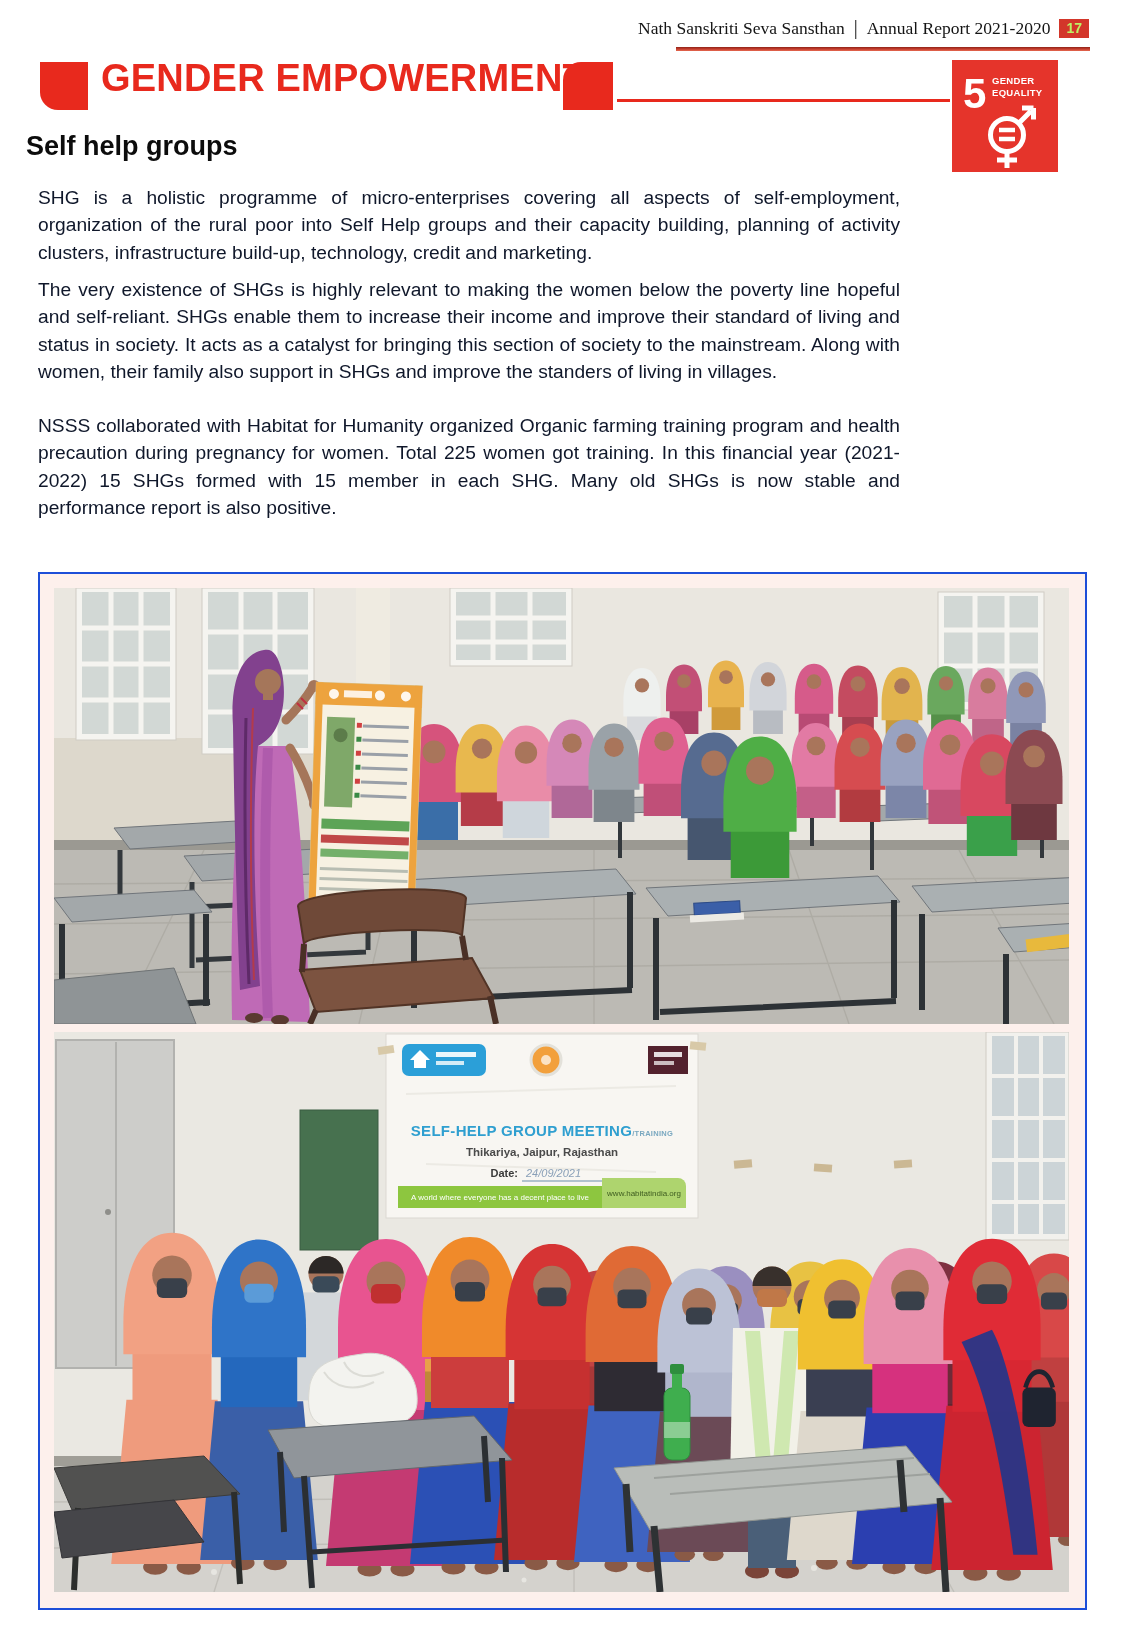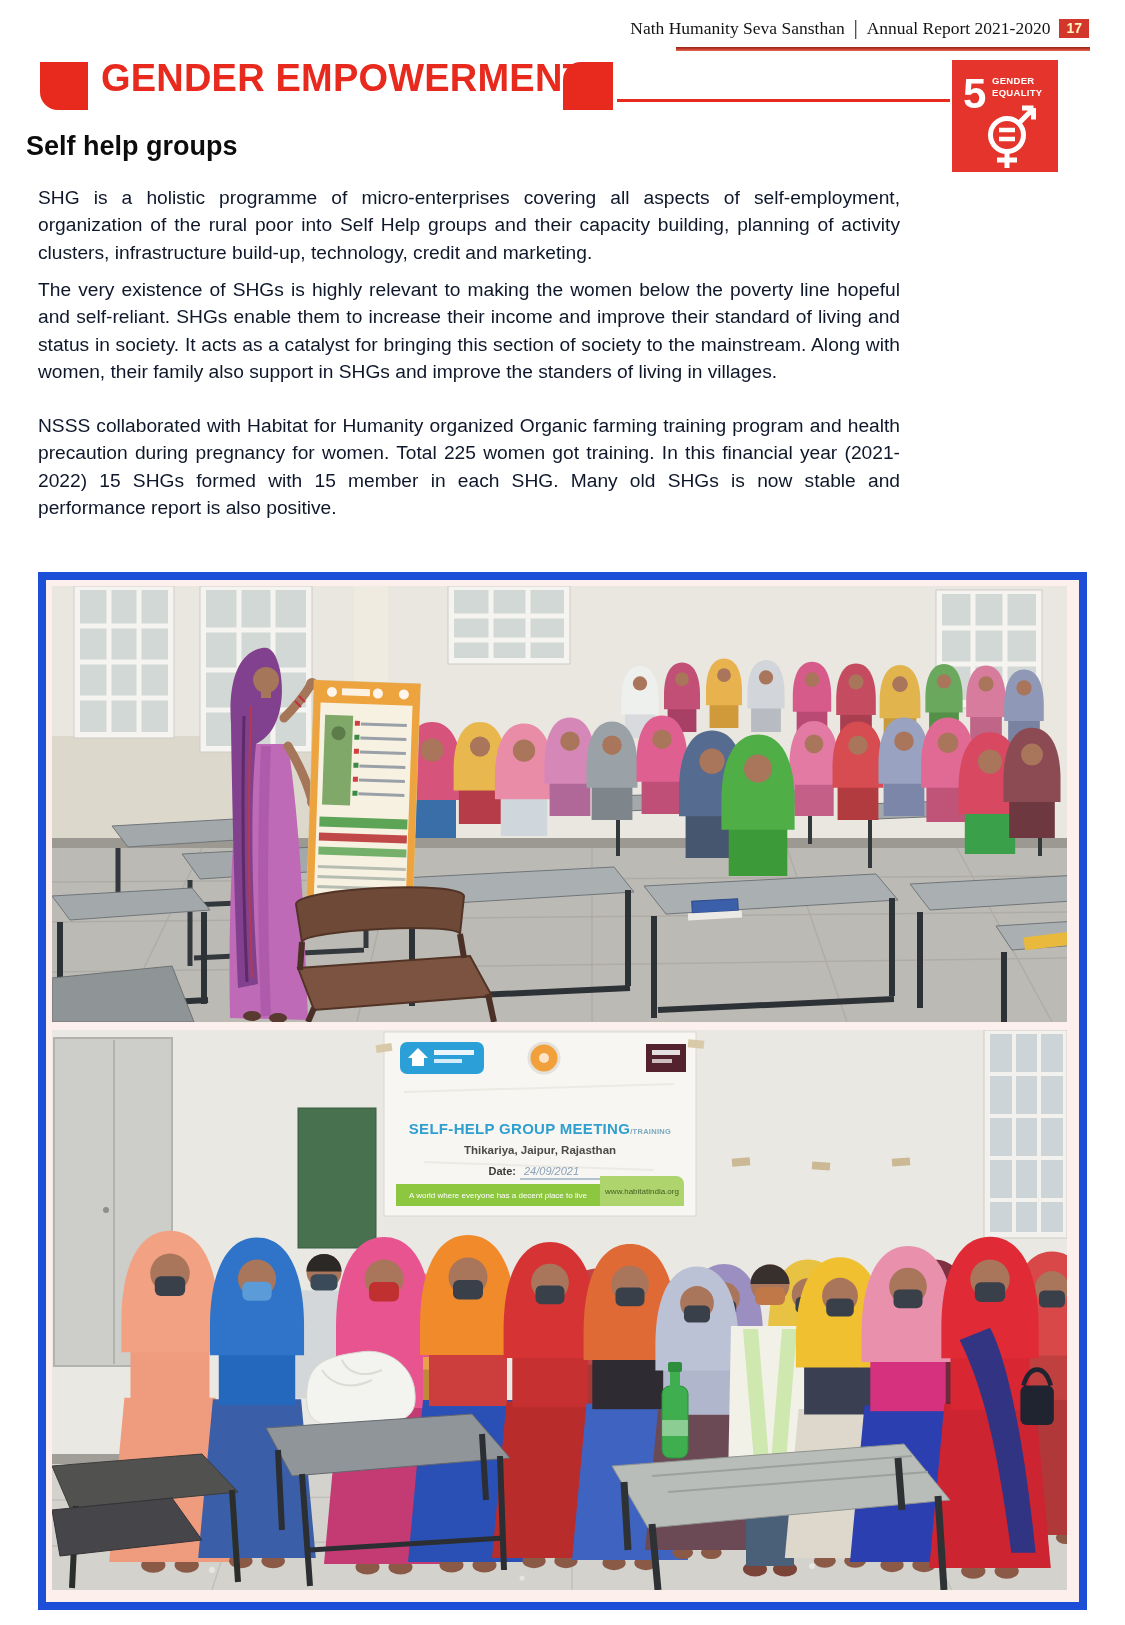--- a/index.html
+++ b/index.html
@@ -2,49 +2,49 @@
 <html><head>
 <meta charset="utf-8">
 <style>
   html,body{margin:0;padding:0;background:#ffffff;}
   .page{position:relative;width:1125px;height:1625px;background:#fff;overflow:hidden;
         font-family:"Liberation Sans",sans-serif;color:#222;}
   
   .hdr{position:absolute;top:17px;right:36px;display:flex;align-items:center;gap:9px;
        font-family:"Liberation Serif",serif;font-size:17.5px;color:#141414;white-space:nowrap;}
   .hdr .sep{font-size:20px;font-weight:400;transform:translateY(-1px);}
-  .page-badge{display:inline-block;background:#d3362a;color:#fef9c3;font-family:"Liberation Sans",sans-serif;
+  .page-badge{display:inline-block;background:#d3362a;color:#bef264;font-family:"Liberation Sans",sans-serif;
        font-weight:700;font-size:14px;line-height:19px;padding:0 7px;}
   .hdr-rule{position:absolute;top:47px;left:676px;width:414px;height:4px;
        background:linear-gradient(180deg,#8e2418 0%,#c0392b 45%,#e66a50 100%);}
   
   .sdg{position:absolute;left:952px;top:60px;width:106px;height:112px;}
   
   .block-left{position:absolute;left:40px;top:62px;width:48px;height:48px;background:#e8291d;border-radius:0 0 0 18px;}
   .block-right{position:absolute;left:563px;top:62px;width:50px;height:48px;background:#e8291d;border-radius:18px 0 0 0;}
   h1.title{position:absolute;left:101px;top:57px;margin:0;font-size:38px;font-weight:700;color:#e8291d;letter-spacing:.2px;}
   .title-rule{position:absolute;left:617px;top:99px;width:333px;height:3px;background:#e8291d;}
   h2.sub{position:absolute;left:26px;top:131px;margin:0;font-size:27px;font-weight:700;color:#0c0c0c;}
   p.body{position:absolute;left:38px;width:862px;margin:0;font-size:19.2px;line-height:27.4px;
         color:#0f172a;text-align:justify;}
   #p1{top:184px}#p2{top:276px}#p3{top:412px}
   
   .frame{position:absolute;left:38px;top:572px;width:1049px;height:1038px;box-sizing:border-box;
-        border:8px solid #1d4ed8;background:#fdf0ec;padding:6px;}
+        border:2px solid #1d4ed8;background:#fdf0ec;padding:14px;}
   svg.photo{display:block;}
   #photo2{margin-top:8px;}
   text{font-family:"Liberation Sans",sans-serif;}
 </style>
 </head>
 <body>
 
 <div class="page">
 
   <div class="hdr">
-    <span>Nath Humanity Seva Sansthan</span>
+    <span>Nath Sanskriti Seva Sansthan</span>
     <span class="sep">|</span>
     <span>Annual Report 2021-2020</span>
     <span class="page-badge">17</span>
   </div>
   <div class="hdr-rule"></div>
 
   <svg class="sdg" viewBox="0 0 106 112">
     <rect width="106" height="112" fill="#e5342b"></rect>
     <text x="11" y="48" font-size="42" font-weight="bold" fill="#fff">5</text>
     <text x="40" y="24" font-size="9.5" font-weight="bold" fill="#fff" letter-spacing=".3">GENDER</text>

